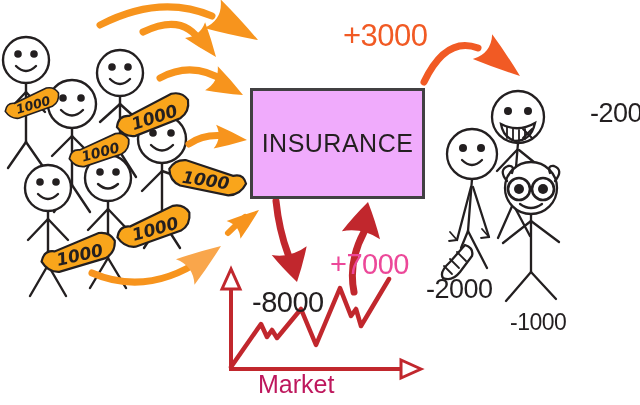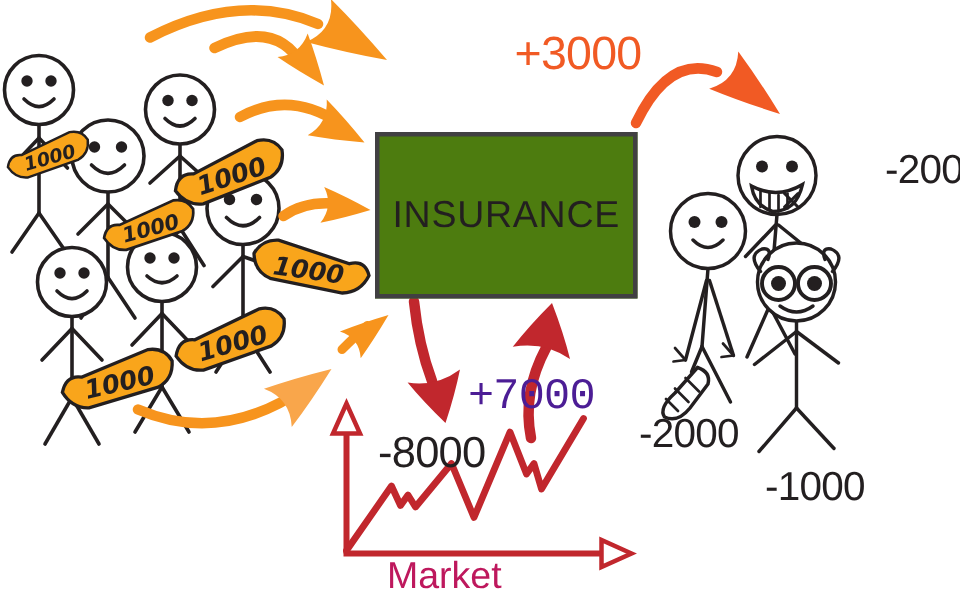--- a/index.html
+++ b/index.html
@@ -4,21 +4,21 @@
 <style>
   html,body{margin:0;padding:0;background:#fff;}
   #canvas{
     position:relative;width:640px;height:405px;background:#ffffff;overflow:hidden;
     font-family:"Liberation Sans", sans-serif;
   }
   #scene{position:absolute;left:0;top:0;z-index:1;}
   .lbl{position:absolute;z-index:3;font-weight:400;letter-spacing:-0.5px;line-height:1;white-space:nowrap;}
   #insurance-box{
     position:absolute;z-index:2;left:250px;top:88px;width:169px;height:105px;
-    background:#4d7c0f;border:3px solid #414042;display:flex;flex-direction:column;
+    background:#f0abfc;border:3px solid #414042;display:flex;flex-direction:column;
     align-items:center;justify-content:center;gap:9px;
   }
   #insurance-box span{font-size:25px;color:#231F20;letter-spacing:0.5px;line-height:1;}
   .note-text{font-family:"DejaVu Sans", sans-serif;font-style:italic;font-weight:bold;}
 </style>
 </head>
 <body>
 
 <div id="canvas">
 
@@ -233,18 +233,18 @@
   </g>
 </svg>
 
 <div id="insurance-box">
   <span>INSURANCE</span>
 </div>
 
 <div class="lbl" style="left:343px;top:20px;font-size:31px;color:#F15A24;text-align:right;">+3000</div>
 <div class="lbl" style="left:590px;top:100px;font-size:27px;color:#231F20;">-2000</div>
 <div class="lbl" style="left:426px;top:276px;font-size:27px;color:#231F20;">-2000</div>
-<div class="lbl" style="left:510px;top:311px;font-size:27px;color:#231F20;">-1000</div>
+<div class="lbl" style="left:510px;top:311px;font-size:23px;color:#231F20;">-1000</div>
 <div class="lbl" style="left:252px;top:288px;font-size:29px;color:#231F20;">-8000</div>
-<div class="lbl" style="left:312px;top:250px;font-size:29px;color:#4c1d95;font-family:Liberation Mono, monospace;">+7000</div>
+<div class="lbl" style="left:330px;top:250px;font-size:29px;color:#ec4899;">+7000</div>
 <div class="lbl" style="left:258px;top:372px;font-size:25px;color:#be185d;letter-spacing:0;">Market</div>
 
 </div>
 
 </body></html>

